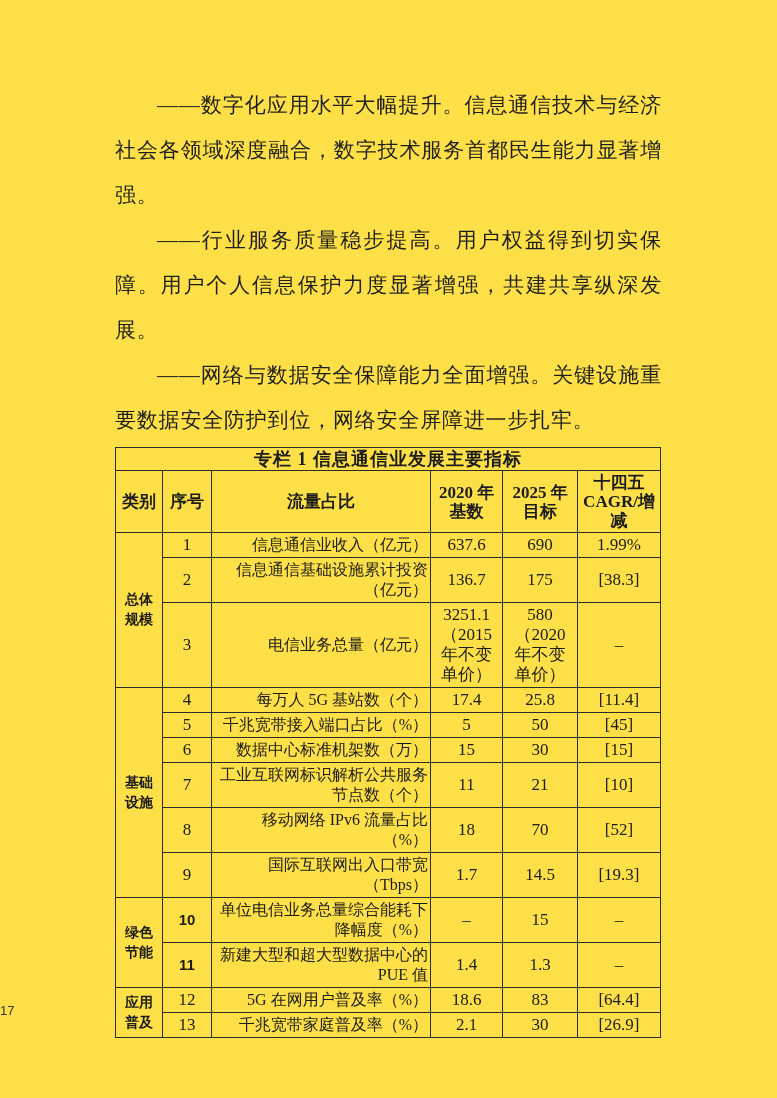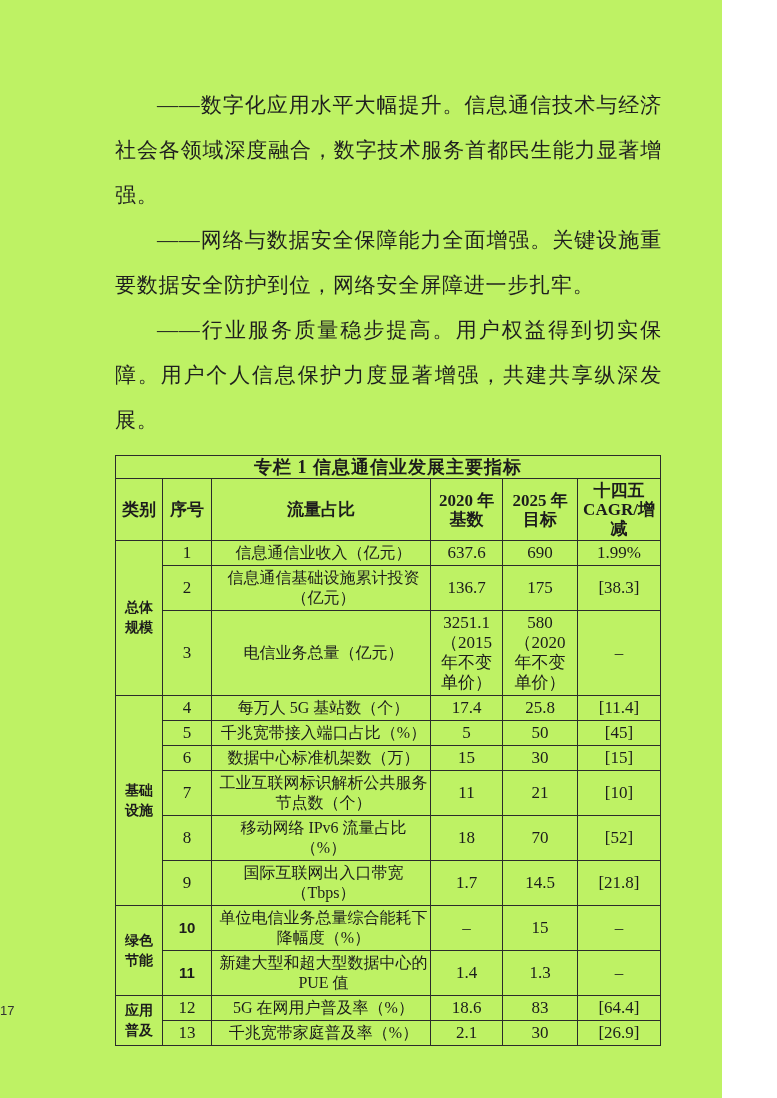--- a/index.html
+++ b/index.html
@@ -1,20 +1,20 @@
 <!DOCTYPE html>
 <html><head>
 <meta charset="utf-8">
 <style>
   html, body { margin: 0; padding: 0; background: #ffffff; }
   .page {
     position: relative;
-    width: 722px;
+    width: 777px;
     height: 1098px;
-    background: #bef264;
+    background: #fde047;
     font-family: "Liberation Serif", "DejaVu Serif", serif;
     color: #1c1c1c;
     overflow: hidden;
   }
   .content {
     position: absolute;
     left: 115px;
     top: 83px;
     width: 547px;
   }
@@ -24,21 +24,21 @@
     line-height: 45px;
     letter-spacing: 0.8px;
     text-align: justify;
     text-indent: 42px;
     color: #1f1f1f;
   }
   table.doc-table {
     width: 545px;
     border-collapse: collapse;
     table-layout: fixed;
-    margin-top: 12px;
+    margin-top: 4px;
   }
   .doc-table th, .doc-table td {
     border: 1px solid #2b2b2b;
     white-space: pre-line;
     font-size: 17px;
     line-height: 20px;
     padding: 2px 3px;
     vertical-align: middle;
     text-align: center;
     color: #1c1c1c;
@@ -54,21 +54,21 @@
   .doc-table th.hdr {
     font-weight: bold;
     font-size: 17px;
     line-height: 19px;
   }
   .doc-table td.cat {
     font-weight: bold;
     font-size: 14px;
   }
   .doc-table td.name {
-    text-align: center;
+    text-align: right;
     padding-left: 7px;
     padding-right: 2px;
     font-size: 16px;
     letter-spacing: 0;
   }
   .doc-table td.bold-no {
     font-weight: bold;
     font-family: "Liberation Sans", "DejaVu Sans", sans-serif;
     font-size: 15px;
   }
@@ -84,23 +84,23 @@
   }
 </style>
 </head>
 <body>
 
 <div class="page">
   <div class="content">
 
     <p class="para">——数字化应用水平大幅提升。信息通信技术与经济社会各领域深度融合，数字技术服务首都民生能力显著增强。</p>
 
+    <p class="para">——行业服务质量稳步提高。用户权益得到切实保障。用户个人信息保护力度显著增强，共建共享纵深发展。</p>
+
     <p class="para">——网络与数据安全保障能力全面增强。关键设施重要数据安全防护到位，网络安全屏障进一步扎牢。</p>
-
-    <p class="para">——行业服务质量稳步提高。用户权益得到切实保障。用户个人信息保护力度显著增强，共建共享纵深发展。</p>
 
     <table class="doc-table">
       <colgroup>
         <col style="width:47px">
         <col style="width:49px">
         <col style="width:219px">
         <col style="width:72px">
         <col style="width:75px">
         <col style="width:83px">
       </colgroup>
@@ -189,21 +189,21 @@
             <td class="val">18</td>
             <td class="val">70</td>
             <td class="val">[52]</td>
           </tr>
           <tr>
             <td>9</td>
             <td class="name">国际互联网出入口带宽
 （Tbps）</td>
             <td class="val">1.7</td>
             <td class="val">14.5</td>
-            <td class="val">[21.8]</td>
+            <td class="val">[19.3]</td>
           </tr>
           <tr>
             <td rowspan="2" class="cat">绿色
 节能</td>
             <td class="bold-no">10</td>
             <td class="name">单位电信业务总量综合能耗下
 降幅度（%）</td>
             <td class="val">–</td>
             <td class="val">15</td>
             <td class="val">–</td>

